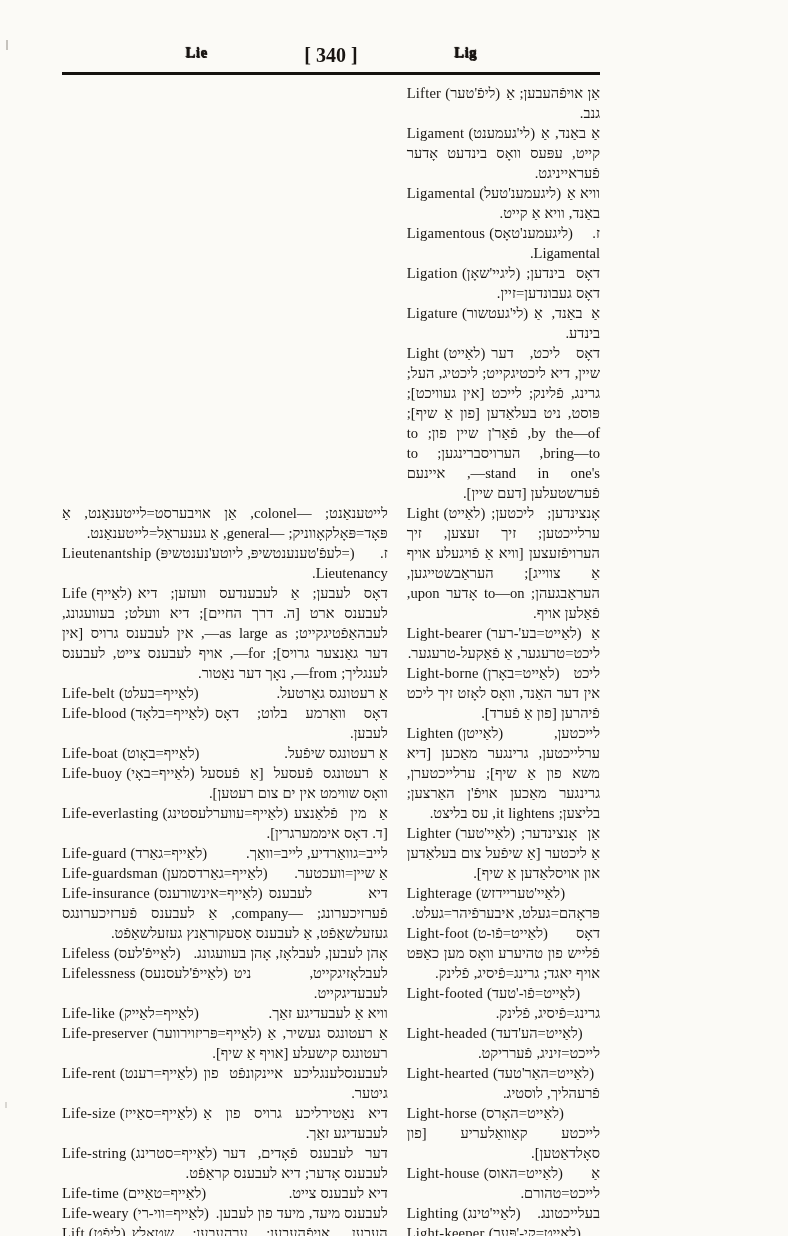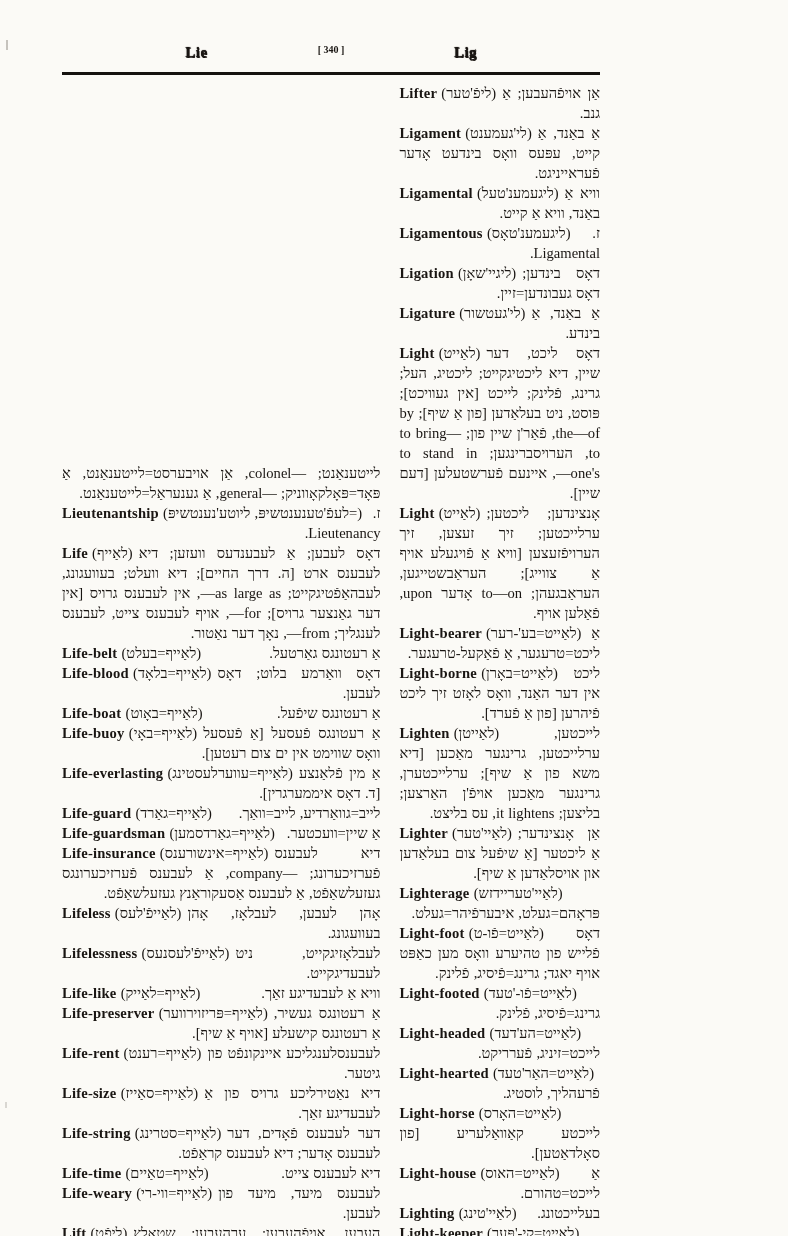--- a/index.html
+++ b/index.html
@@ -17,21 +17,21 @@
     padding:44px 60px 0 62px;
   }
   
   .edge-speck{position:absolute;background:#9a968e;}
   .speck-a{left:6px;top:40px;width:2px;height:10px;opacity:.55;}
   .speck-b{left:5px;top:1102px;width:2px;height:6px;opacity:.35;}
 
   .hdr{position:relative;height:26px;font-weight:bold;font-size:15px;}
   .hdr span{position:absolute;transform:translateX(-50%);white-space:nowrap;}
   .guide-left{left:25%;letter-spacing:.5px;}
-  .page-num{left:50%;font-size:10px;}
+  .page-num{left:50%;font-size:20px;}
   .guide-right{left:75%;letter-spacing:.5px;}
   .hdr .smudge{text-shadow:0 0 1px #191512,.5px .5px 0 #191512;}
 
   .rule{border-bottom:3px solid #15120f;margin-top:2px;}
 
   .cols{display:flex;align-items:flex-end;min-height:1078px;}
   .col{box-sizing:border-box;}
   .col-left{width:334px;padding:8px 8px 0 0;}
   .divider{width:1px;background:#221e1a;}
   .col-right{flex:1;padding:8px 0 0 10px;}
@@ -44,21 +44,21 @@
     margin:0;
     word-spacing:.5px;
   }
   .entry .hw{
     float:left;
     direction:ltr;
     unicode-bidi:isolate;
     white-space:nowrap;
     margin-right:6px;
   }
-  .entry .hw b{font-weight:bold;letter-spacing:.2px;}
+  .entry .hw b{font-weight:normal;letter-spacing:.2px;}
   .entry .pron{font-weight:normal;}
   .entry::after{content:"";display:block;clear:both;}
 </style>
 </head>
 <body>
 
 <div class="page">
   <div class="edge-speck speck-a"></div>
   <div class="edge-speck speck-b"></div>
 

